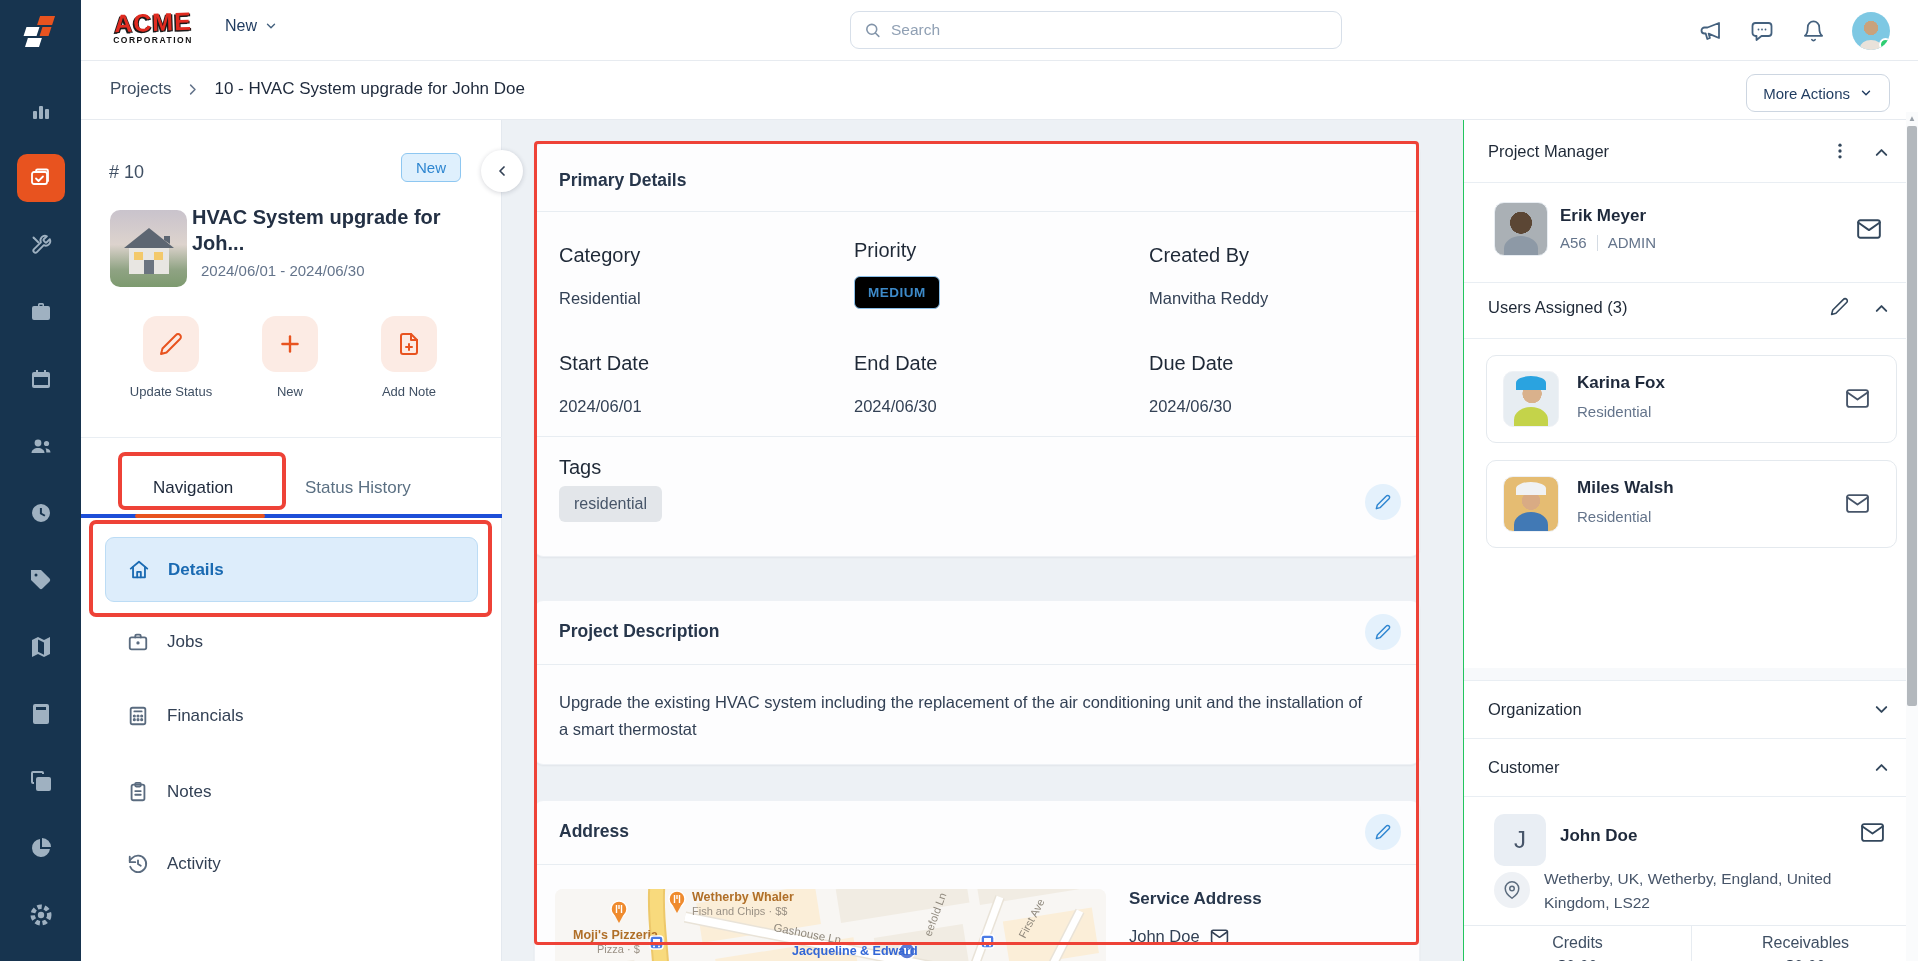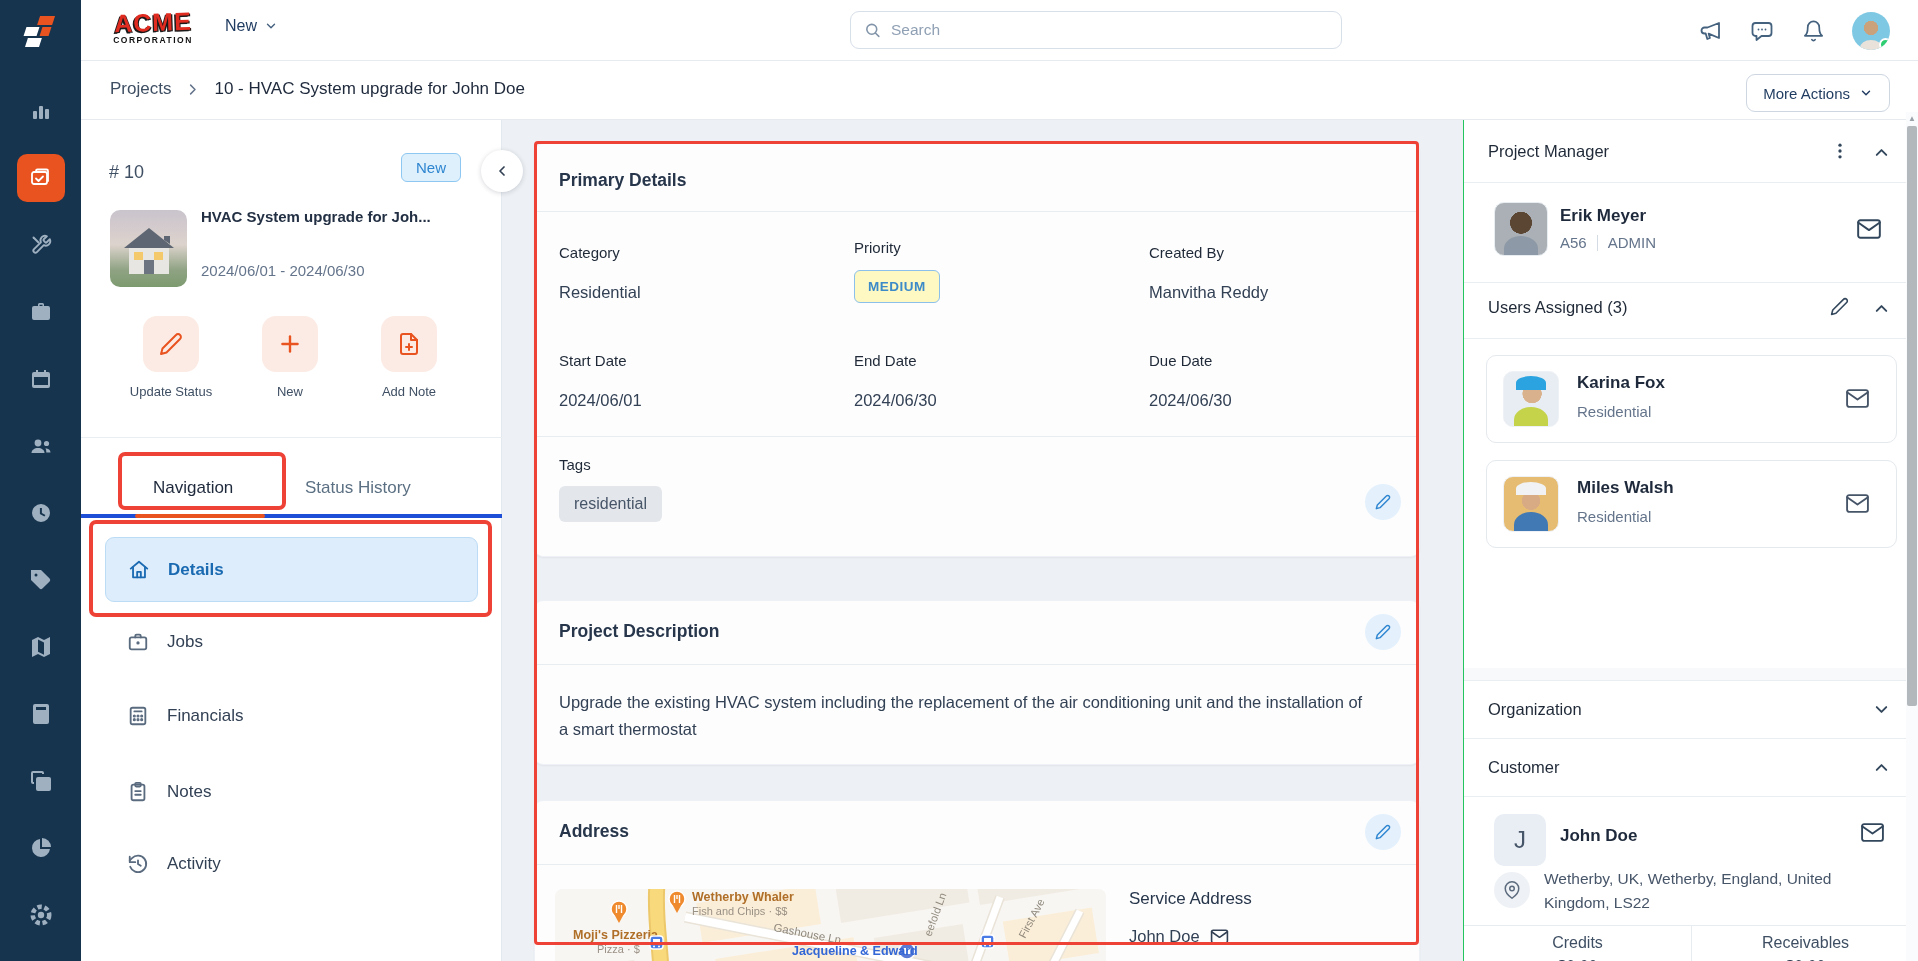--- a/index.html
+++ b/index.html
@@ -35,21 +35,21 @@
   .crumb-cur { color:#1e293b; font-weight:500; }
   .more-actions { position:absolute; right:28px; top:13px; height:38px; padding:0 16px; border:1px solid #cdd6e1; border-radius:9px; background:#fff; display:flex; align-items:center; gap:9px; font-size:15px; color:#1e3a5f; cursor:pointer; }
 
   
   .lpanel { position:absolute; left:81px; top:120px; width:421px; height:841px; background:#fff; border-right:1px solid #e4e9ef; }
   .proj-num { position:absolute; left:28px; top:42px; font-size:18px; font-weight:500; color:#3f4f63; }
   .status-badge { position:absolute; right:40px; top:33px; background:#dff0fd; border:1px solid #8ec7f1; color:#2e86d0; border-radius:6px; font-size:15px; padding:5px 14px; }
   .collapse-btn { position:absolute; left:400px; top:30px; width:42px; height:42px; border-radius:50%; background:#fff; box-shadow:0 1px 5px rgba(20,30,50,.18); display:flex; align-items:center; justify-content:center; color:#334155; cursor:pointer; z-index:5; }
   .house-thumb { position:absolute; left:29px; top:90px; width:77px; height:77px; border-radius:10px; overflow:hidden; background:linear-gradient(180deg,#c9c3cc 0%,#ddd3cd 45%,#8fa383 78%,#7d9a6f 100%); }
   .house-thumb svg { position:absolute; left:6px; top:16px; }
-  .proj-title { position:absolute; left:120px; top:84px; width:282px; font-size:15px; font-weight:bold; color:#233044; line-height:26px; }
+  .proj-title { position:absolute; left:111px; top:84px; width:282px; font-size:20px; font-weight:bold; color:#233044; line-height:26px; }
   .proj-dates { position:absolute; left:120px; top:142px; font-size:15px; color:#64748b; }
   .action-row { position:absolute; left:0; top:196px; width:421px; }
   .action { position:absolute; width:120px; text-align:center; cursor:pointer; }
   .action .abox { width:56px; height:56px; border-radius:14px; background:#fcebe4; margin:0 auto; display:flex; align-items:center; justify-content:center; color:#e8531f; }
   .action .albl { margin-top:12px; font-size:13px; color:#3f4f63; }
   .lp-div { position:absolute; left:0; top:317px; width:421px; border-top:1px solid #e9eef3; }
   .tabs { position:absolute; left:0; top:350px; width:421px; height:48px; border-bottom:4px solid #1d4ed8; }
   .tab { position:absolute; top:8px; font-size:17px; cursor:pointer; }
   .tab.active { color:#1e293b; font-weight:500; }
   .tab.idle { color:#5b7083; }
@@ -58,27 +58,27 @@
   .nav-pill { position:absolute; left:24px; top:19px; width:373px; height:65px; background:#ddedfb; border:1px solid #bcdcf5; border-radius:9px; display:flex; align-items:center; gap:18px; padding-left:22px; color:#1a6ab2; font-weight:bold; font-size:17px; cursor:pointer; }
   .nav-item { position:absolute; left:46px; display:flex; align-items:center; gap:18px; color:#334155; font-size:17px; cursor:pointer; }
   .nav-item .nicon { color:#5a6b7f; }
 
   
   .main-col { position:absolute; left:534px; top:120px; width:886px; height:841px; }
   .card { position:absolute; left:0; width:886px; background:#fdfdfe; border-radius:9px; box-shadow:0 1px 2px rgba(16,24,40,.05); border:1px solid #eef1f5; }
   .card-h { position:absolute; left:24px; font-size:17.5px; font-weight:bold; color:#27364b; }
   .card-div { position:absolute; left:0; width:100%; border-top:1px solid #e8edf2; }
   .edit-btn { position:absolute; width:36px; height:36px; border-radius:50%; background:#e4f1fc; color:#2f86d1; display:flex; align-items:center; justify-content:center; cursor:pointer; }
-  .fld-lbl { font-size:15px; color:#1f2937; font-weight:500; }
+  .fld-lbl { font-size:20px; color:#1f2937; font-weight:500; }
   .fld-val { font-size:16.5px; color:#334155; margin-top:22px; }
   .fld { position:absolute; width:240px; }
-  .badge-med { display:inline-block; background:#fef9c3; border:1px solid #8bc0ea; color:#3d8ac9; font-size:13.5px; font-weight:bold; letter-spacing:.5px; border-radius:6px; padding:8px 13px; margin-top:14px; }
+  .badge-med { display:inline-block; background:#000000; border:1px solid #8bc0ea; color:#3d8ac9; font-size:13.5px; font-weight:bold; letter-spacing:.5px; border-radius:6px; padding:8px 13px; margin-top:14px; }
   .tag-chip { display:inline-block; background:#e3e6ea; border-radius:6px; padding:9px 15px; font-size:16px; color:#475569; }
   .desc-text { position:absolute; left:24px; top:88px; width:810px; font-size:16.5px; color:#334155; line-height:27px; }
-  .svc-lbl { position:absolute; font-size:17px; font-weight:normal; color:#27364b; }
+  .svc-lbl { position:absolute; font-size:17px; font-weight:bold; color:#27364b; }
   .svc-name { position:absolute; font-size:16.5px; color:#334155; display:flex; align-items:center; gap:10px; }
   .mapbox { position:absolute; left:20px; top:88px; width:551px; height:110px; border-radius:8px; overflow:hidden; background:#f8f6f3; }
 
   
   .rpanel { position:absolute; left:1463px; top:120px; width:455px; height:841px; background:#fff; border-left:1px solid #22c55e; }
   .sec-h { position:absolute; left:24px; font-size:16.5px; color:#1f2937; font-weight:500; }
   .r-div { position:absolute; left:0; width:455px; border-top:1px solid #e9eef3; }
   .icon-btn { color:#33475c; cursor:pointer; position:absolute; }
   .pm-ava { position:absolute; left:30px; top:82px; width:54px; height:54px; border-radius:10px; border:1px solid #e8edf2; overflow:hidden; background:radial-gradient(circle at 50% 38%, #5b4634 26%, #aab0b5 27%); }
   .pm-ava::after, .u-ava::after { content:""; position:absolute; left:18%; bottom:-12%; width:64%; height:48%; border-radius:50% 50% 0 0; background:#8d99a6; }

